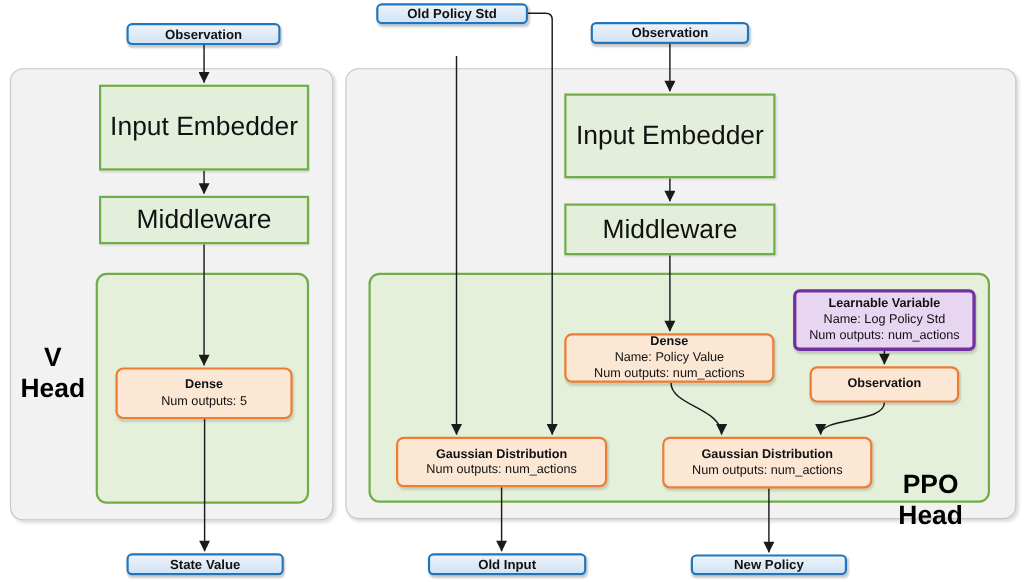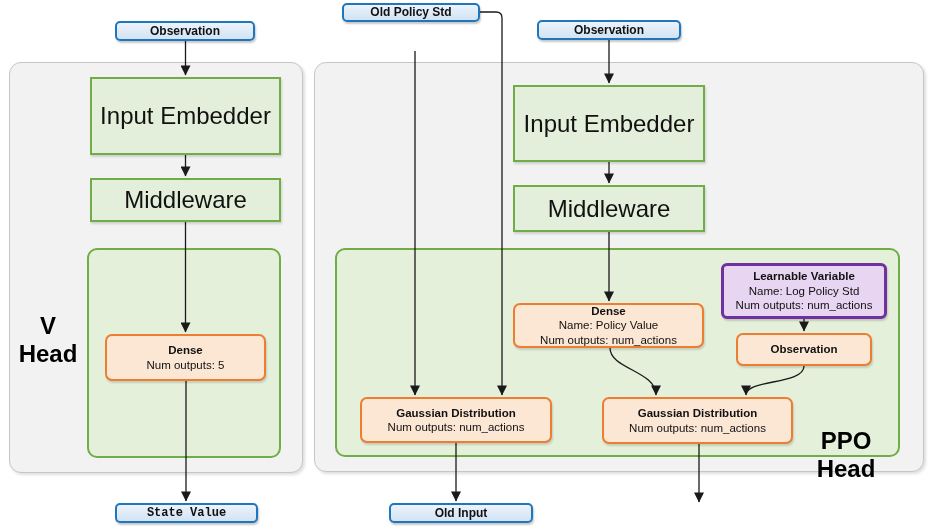--- a/index.html
+++ b/index.html
@@ -103,25 +103,28 @@
 
   <div class="abs node blue" style="left:115px;top:21px;width:140px;height:20px;">
     <span>Observation</span>
   </div>
   <div class="abs node blue" style="left:342px;top:3px;width:138px;height:19px;">
     <span>Old Policy Std</span>
   </div>
   <div class="abs node blue" style="left:537px;top:20px;width:144px;height:20px;">
     <span>Observation</span>
   </div>
-  <div class="abs node blue" style="left:115px;top:503px;width:143px;height:20px;font-family:Liberation Mono, monospace;">
+  <div class="abs node blue" style="left:115px;top:503px;width:143px;height:20px;">
     <span>State Value</span>
   </div>
   <div class="abs node blue" style="left:389px;top:503px;width:144px;height:20px;">
     <span>Old Input</span>
+  </div>
+  <div class="abs node blue" style="left:628px;top:504px;width:142px;height:19px;">
+    <span>New Policy</span>
   </div>
 
   <div class="abs node green" style="left:90px;top:77px;width:191px;height:78px;">
     <span>Input Embedder</span>
   </div>
   <div class="abs node green" style="left:90px;top:178px;width:191px;height:44px;">
     <span>Middleware</span>
   </div>
   <div class="abs node orange" style="left:105px;top:334px;width:161px;height:47px;">
     <span class="t">Dense</span>

